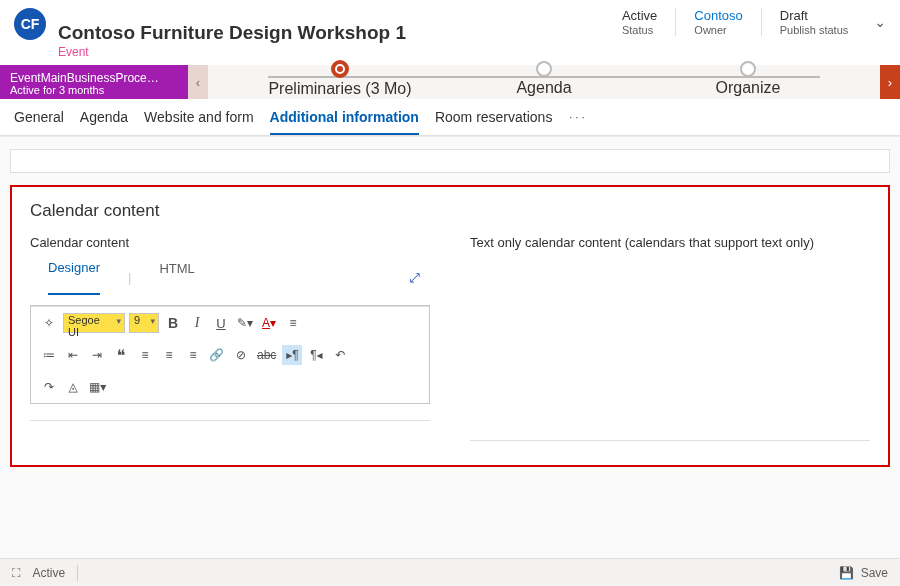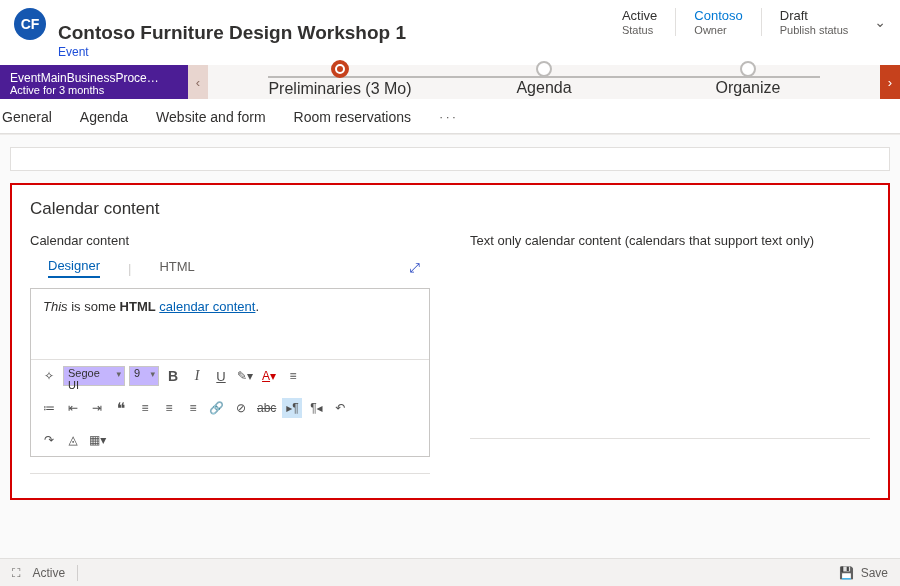--- a/index.html
+++ b/index.html
@@ -3,72 +3,72 @@
 <meta charset="utf-8">
 <style>
 * { box-sizing: border-box; margin: 0; padding: 0; }
 body { font-family: "Segoe UI", Arial, sans-serif; font-size: 13px; color: #323130; background: #fff; width: 900px; height: 586px; overflow: hidden; position: relative; }
 
 
 .header { display: flex; align-items: flex-start; padding: 8px 14px 6px 14px; justify-content: center; }
 .avatar { width: 32px; height: 32px; border-radius: 50%; background: #1557b0; color: #fff; display: flex; align-items: center; justify-content: center; font-size: 14px; font-weight: 600; margin-right: 12px; }
 .title-block { flex: 1; margin-top: 14px; }
 .page-title { font-size: 19px; font-weight: 600; color: #323130; }
-.page-subtitle { font-size: 12px; color: #1d4ed8; margin-top: 1px; }
+.page-subtitle { font-size: 12px; color: #ec4899; margin-top: 1px; }
 .meta { display: flex; gap: 18px; align-items: flex-start; margin-left: auto; }
 .meta-item { display: flex; flex-direction: column; }
 .meta-val { font-size: 13px; font-weight: 400; color: #323130; }
 .meta-val.link { color: #0078d4; }
 .meta-label { font-size: 11px; color: #605e5c; margin-top: 1px; }
 .meta-sep { width: 1px; height: 28px; background: #e1dfdd; }
 .chev { margin-left: 8px; color: #605e5c; font-size: 14px; cursor: pointer; padding-top: 6px; }
 
 
 .process { display: flex; align-items: stretch; height: 34px; background: #f7f5f4; position: relative; }
-.proc-label { background: #4c1d95; color: #fff; padding: 2px 10px 0 10px; width: 188px; display: flex; flex-direction: column; justify-content: center; }
+.proc-label { background: #a21caf; color: #fff; padding: 2px 10px 0 10px; width: 188px; display: flex; flex-direction: column; justify-content: center; }
 .proc-label .l1 { font-size: 12px; overflow: hidden; text-overflow: ellipsis; white-space: nowrap; }
 .proc-label .l2 { font-size: 11px; margin-top: -1px; }
 .proc-arrow { width: 20px; background: #e8d5cf; display: flex; align-items: center; justify-content: center; color: #8a6b60; font-size: 13px; cursor: pointer; }
 .proc-arrow.right { background: #c6411c; color: #fff; margin-left: auto; }
 .proc-stages { flex: 1; display: flex; align-items: center; position: relative; padding: 0 30px; }
 .proc-line { position: absolute; top: 11px; left: 60px; right: 60px; height: 2px; background: #bdbbb9; }
 .stage { flex: 1; display: flex; flex-direction: column; align-items: center; position: relative; z-index: 1; cursor: pointer; }
 .stage-dot { width: 16px; height: 16px; border-radius: 50%; background: #fff; border: 2px solid #bdbbb9; margin-top: -7px; }
 .stage.active .stage-dot { border: 4px solid #c6411c; width: 18px; height: 18px; position: relative; }
 .stage.active .stage-dot::after { content: ""; position: absolute; top: 2px; left: 2px; width: 6px; height: 6px; background: #c6411c; border-radius: 50%; }
 .stage-label { font-size: 16px; color: #323130; margin-top: 2px; }
 
 
-.tabs { display: flex; gap: 28px; padding: 10px 14px 0 2px; border-bottom: 1px solid #e1dfdd; }
+.tabs { display: flex; gap: 16px; padding: 10px 14px 0 14px; border-bottom: 1px solid #e1dfdd; }
 .tab { font-size: 14px; color: #323130; padding-bottom: 8px; cursor: pointer; white-space: nowrap; }
 .tab.active { color: #0060b4; border-bottom: 2px solid #0060b4; font-weight: 600; }
 .tab-more { padding-bottom: 8px; cursor: pointer; letter-spacing: 2px; color: #605e5c; }
 
 
 .scroll-area { height: 424px; overflow-y: scroll; background: #fafafa; padding: 12px 10px 0 10px; border-top: 1px solid #edebe9; }
 .placeholder-box { height: 24px; border: 1px solid #e1dfdd; background: #fff; margin-bottom: 12px; }
 .section-panel { border: 2px solid #d40000; background: #fff; padding: 14px 18px 24px 18px; }
 .section-title { font-size: 17px; font-weight: 400; color: #323130; margin-bottom: 14px; }
 .two-col { display: flex; gap: 40px; }
 .col { flex: 1; }
 .field-label { font-size: 13px; color: #323130; margin-bottom: 10px; }
 .editor-tabs { display: flex; align-items: center; gap: 28px; margin-left: 18px; margin-bottom: 10px; }
-.editor-tab { font-size: 13px; color: #605e5c; cursor: pointer; padding-bottom: 3px; }
+.editor-tab { font-size: 13px; color: #605e5c; cursor: pointer; padding-bottom: 18px; }
 .editor-tab.active { color: #0060b4; border-bottom: 2px solid #0060b4; }
 .etab-sep { color: #d0cecd; }
 .expand-icon { margin-left: auto; color: #2040c0; font-size: 13px; cursor: pointer; margin-right: 10px; }
 .editor-box { border: 1px solid #c8c6c4; }
 .editor-canvas { min-height: 70px; padding: 10px 12px; font-size: 13px; }
 .editor-canvas .italic { font-style: italic; }
 .editor-canvas .bold { font-weight: 700; }
 .editor-canvas .clink { color: #0060b4; text-decoration: underline; cursor: pointer; }
 .toolbar { border-top: 1px solid #e1dfdd; padding: 6px 8px; display: flex; flex-wrap: wrap; gap: 4px; align-items: center; }
 .tb-btn { min-width: 20px; height: 20px; display: flex; align-items: center; justify-content: center; font-size: 12px; color: #505050; cursor: pointer; padding: 0 2px; }
 .tb-btn.active-rtl { background: #cce4f7; }
-.tb-select { height: 20px; font-size: 11px; border: 1px solid #c8c6c4; padding: 0 14px 0 4px; background: #c4b5fd; cursor: pointer; position: relative; }
+.tb-select { height: 20px; font-size: 11px; border: 1px solid #c8c6c4; padding: 0 14px 0 4px; background: #fde047; cursor: pointer; position: relative; }
 .tb-select::after { content: "▾"; position: absolute; right: 3px; top: 2px; font-size: 9px; color: #666; }
 .divider-line { height: 1px; background: #e1dfdd; margin-top: 16px; }
 .text-block { font-size: 13px; font-weight: 700; margin-top: 6px; padding-left: 2px; }
 
 
 .footer { position: absolute; bottom: 0; left: 0; right: 0; height: 28px; background: #f3f2f1; border-top: 1px solid #e1dfdd; display: flex; align-items: center; padding: 0 12px; gap: 12px; font-size: 12px; color: #605e5c; }
 .footer-sep { width:1px; height:16px; background:#d0cecd; }
 .footer-right { margin-left: auto; display: flex; align-items: center; gap: 6px; cursor: pointer; }
 
 
@@ -125,41 +125,39 @@
       <div class="stage-label">Organize</div>
     </div>
   </div>
   <div class="proc-arrow right">›</div>
 </div>
 
 <div class="tabs">
   <div class="tab">General</div>
   <div class="tab">Agenda</div>
   <div class="tab">Website and form</div>
+  <div class="tab active">Additional information</div>
   <div class="tab">Room reservations</div>
   <div class="tab-more">···</div>
 </div>
 
 <div class="scroll-area">
   <div class="placeholder-box"></div>
   <div class="section-panel">
     <div class="section-title">Calendar content</div>
     <div class="two-col">
       <div class="col">
         <div class="field-label">Calendar content</div>
         <div class="editor-tabs">
           <span class="editor-tab active">Designer</span>
           <span class="etab-sep">|</span>
           <span class="editor-tab">HTML</span>
           <span class="expand-icon">⤢</span>
         </div>
         <div class="editor-box">
-          <div class="editor-canvas">
-            <span class="italic">This</span><span> is some </span><span class="bold">HTML</span><span> </span><span class="clink">calendar content</span><span>.</span>
-          </div>
           <div class="toolbar">
             <span class="tb-btn">✧</span>
             <span class="tb-select" style="width:62px">Segoe UI</span>
             <span class="tb-select" style="width:30px">9</span>
             <span class="tb-btn" style="font-weight:700;font-size:14px">B</span>
             <span class="tb-btn" style="font-style:italic;font-family:serif;font-size:14px">I</span>
             <span class="tb-btn" style="text-decoration:underline;font-size:13px">U</span>
             <span class="tb-btn">✎▾</span>
             <span class="tb-btn" style="color:#c00"><u>A</u>▾</span>
             <span class="tb-btn">≡</span>

